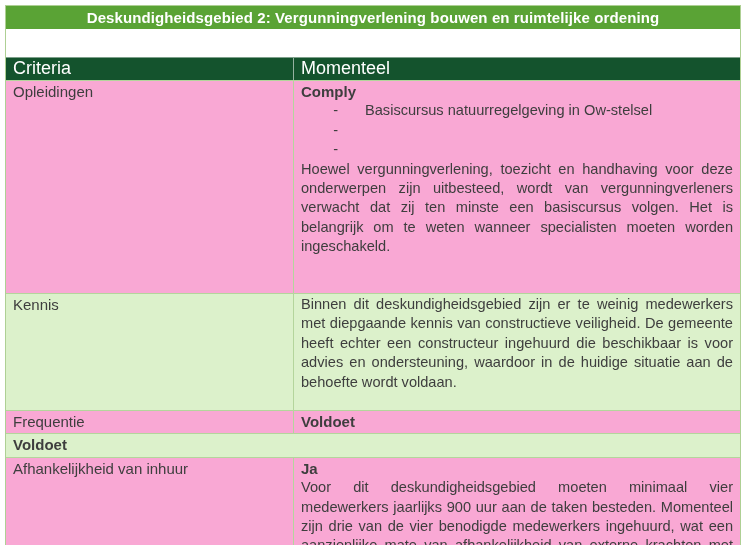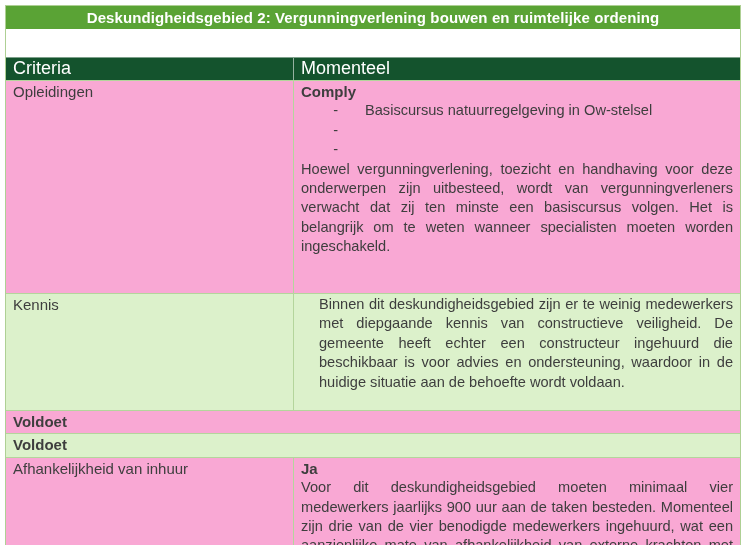--- a/index.html
+++ b/index.html
@@ -55,21 +55,20 @@
     flex: 1;
     padding-left: 7px;
   }
   .row {
     display: flex;
     border-top: 1px solid #b4d59c;
     background: #f9a8d4;
   }
   .row.shaded {
     background: #dcf1cb;
-    gap: 18px;
   }
   .criteria-cell {
     width: 288px;
     box-sizing: border-box;
     padding: 1px 7px 2px 7px;
     border-right: 1px solid #b4d59c;
     font-size: 15px;
     line-height: 19.4px;
     color: #3e3e3e;
   }
@@ -137,20 +136,21 @@
     </div>
 
     <div class="row shaded row-kennis">
       <div class="criteria-cell">Kennis</div>
       <div class="conclusion-cell">
         <div class="para">Binnen dit deskundigheidsgebied zijn er te weinig medewerkers met diepgaande kennis van constructieve veiligheid. De gemeente heeft echter een constructeur ingehuurd die beschikbaar is voor advies en ondersteuning, waardoor in de huidige situatie aan de behoefte wordt voldaan.</div>
       </div>
     </div>
 
     <div class="row row-frequentie">
+      <div class="criteria-cell">Frequentie</div>
       <div class="conclusion-cell">
         <div class="verdict">Voldoet</div>
       </div>
     </div>
 
     <div class="row shaded row-werkervaring">
       <div class="conclusion-cell">
         <div class="verdict">Voldoet</div>
       </div>
     </div>

